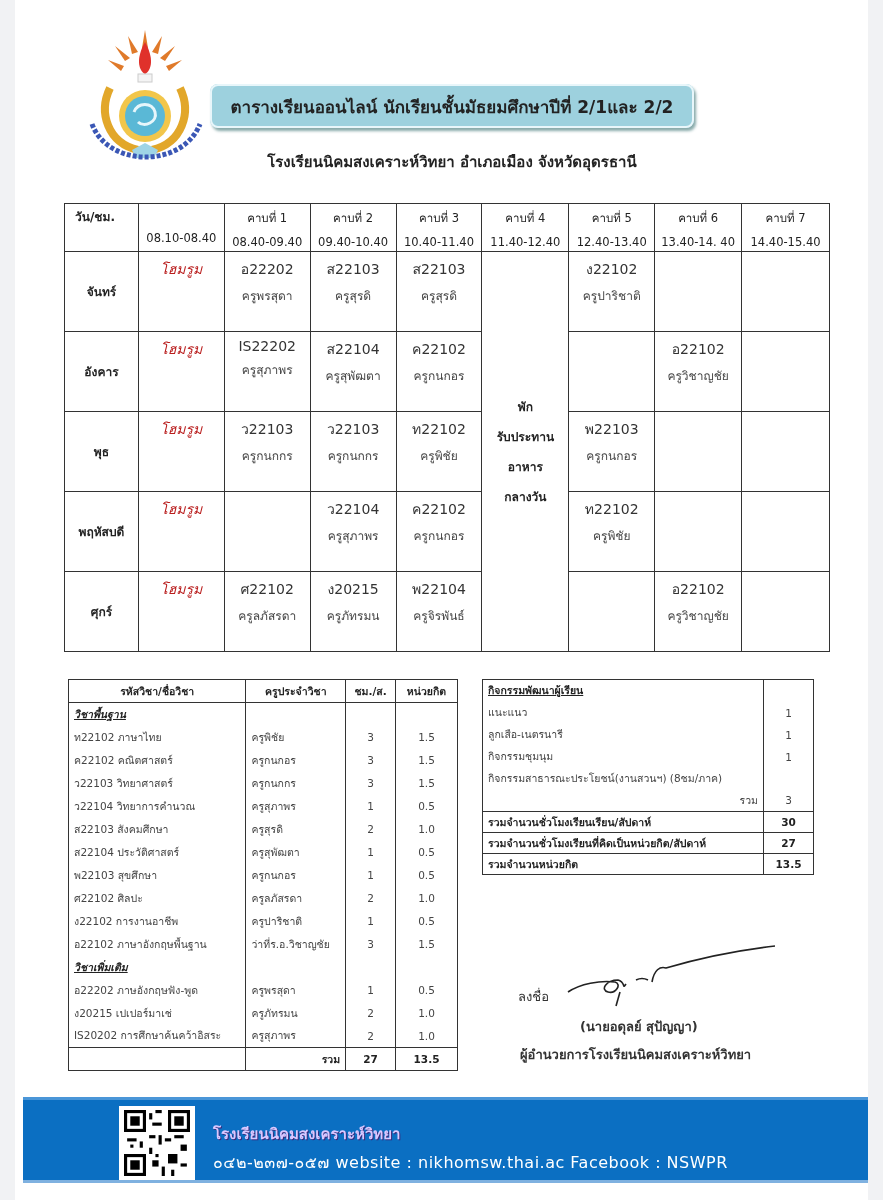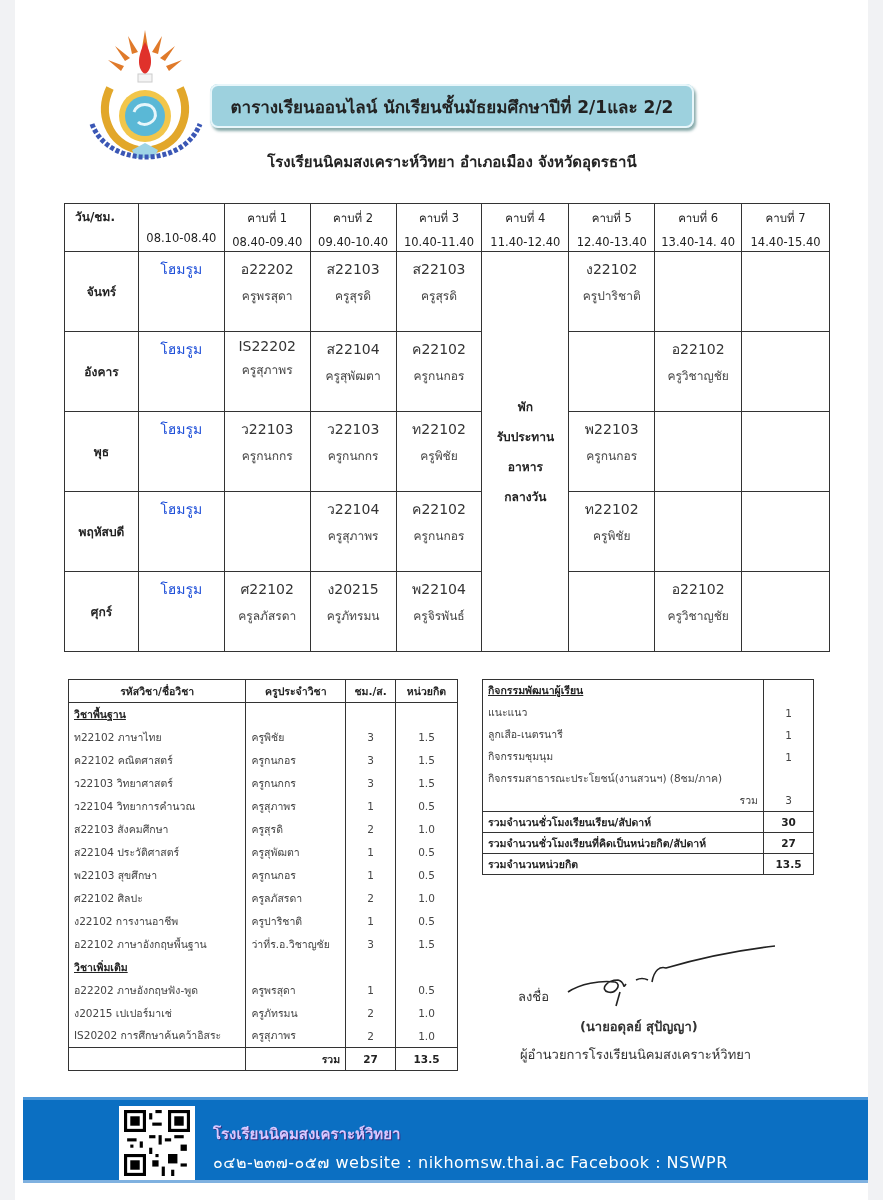--- a/index.html
+++ b/index.html
@@ -25,51 +25,51 @@
   table.tt { position: absolute; left: 64px; top: 203px; border-collapse: collapse; width: 766px; }
   table.tt td { border: 1.5px solid #333; text-align: center; vertical-align: top; font-size: 12px; }
   .hdr td { height: 48px; }
   .hdr .period { display: block; padding-top: 5px; font-size: 11.5px; }
   .hdr .time { display: block; padding-top: 8px; font-size: 11.5px; }
   .daycell { font-weight: bold; font-size: 14px; vertical-align: middle !important; }
   .dayhdr { font-weight: bold; font-size: 14px; text-align: left !important; padding: 3px 0 0 10px; }
   .slot { height: 80px; }
   .slot .code { display: block; padding-top: 6px; font-size: 14px; color: #333; }
   .slot .teacher { display: block; padding-top: 6px; font-size: 12px; color: #444; }
-  .homeroom { display: block; padding-top: 6px; font-size: 14px; color: #1d4ed8; }
+  .homeroom { display: block; padding-top: 6px; font-size: 14px; color: #b91c1c; font-style: italic; }
   .lunch { vertical-align: middle !important; font-weight: bold; font-size: 14px; line-height: 30px; }
 
   
   table.subj { position: absolute; left: 68px; top: 679px; border-collapse: collapse; width: 390px; font-size: 10.5px; }
   table.subj td { padding: 0 5px; height: 23px; color: #444; }
   table.subj .c1 { width: 178px; border-left: 1px solid #333; }
   table.subj .c2 { width: 100px; border-left: 1px solid #333; }
   table.subj .c3 { width: 50px; border-left: 1px solid #333; text-align: center; }
   table.subj .c4 { width: 62px; border-left: 1px solid #333; border-right: 1px solid #333; text-align: center; }
   table.subj tr.head td { border-top: 1px solid #333; border-bottom: 1px solid #333; font-weight: bold; text-align: center; color: #222; }
-  table.subj tr.grp td.c1 { font-weight: bold; text-decoration: underline; color: #222; }
+  table.subj tr.grp td.c1 { font-weight: bold; text-decoration: underline; color: #222; font-style: italic; }
   table.subj tr.total td { border-top: 1px solid #333; border-bottom: 1px solid #333; font-weight: bold; color: #222; }
   table.subj tr.total td.c2 { text-align: right; }
 
   
   table.act { position: absolute; left: 482px; top: 679px; border-collapse: collapse; width: 332px; font-size: 10.5px; }
   table.act td { padding: 0 5px; height: 22px; color: #444; }
   table.act td.a1 { border-left: 1px solid #333; width: 282px; }
   table.act td.a2 { border-left: 1px solid #333; border-right: 1px solid #333; text-align: center; width: 50px; }
   table.act tr.first td { border-top: 1px solid #333; }
   table.act tr.ahead td.a1 { font-weight: bold; text-decoration: underline; color: #222; }
   table.act tr.sub td { border-bottom: 1px solid #333; }
   table.act tr.sub td.a1 { text-align: right; }
   table.act tr.sum td { border-top: 1px solid #333; border-bottom: 1px solid #333; font-weight: bold; color: #222; height: 21px; }
 
   
   .sig-label { position: absolute; left: 518px; top: 986px; font-size: 13px; color: #333; }
   .sig-mark { position: absolute; left: 560px; top: 940px; width: 220px; height: 70px; }
   .sig-name { position: absolute; left: 580px; top: 1016px; font-size: 13px; color: #333; font-weight: bold; }
-  .sig-role { position: absolute; left: 520px; top: 1044px; font-size: 13px; color: #333; }
+  .sig-role { position: absolute; left: 520px; top: 1044px; font-size: 13px; color: #333; font-weight: bold; }
 
   
   .footer {
     position: absolute; left: 23px; top: 1097px; width: 845px; height: 86px;
     background: #0b6fc2; border-top: 3px solid #4a96d8; border-bottom: 3px solid #7fb1e0; padding-left: 24px;
   }
   .qr { position: absolute; left: 96px; top: 6px; width: 76px; height: 74px; background: #fff; padding: 4px; }
   .footer .fname { position: absolute; left: 190px; top: 22px; font-size: 15px; font-weight: bold; color: #d9c8ff; text-shadow: 1px 1px 0 #3a2a7a; }
   .footer .fcontact { position: absolute; left: 190px; top: 50px; font-size: 16px; color: #fff; letter-spacing: 0.5px; }
 </style>

